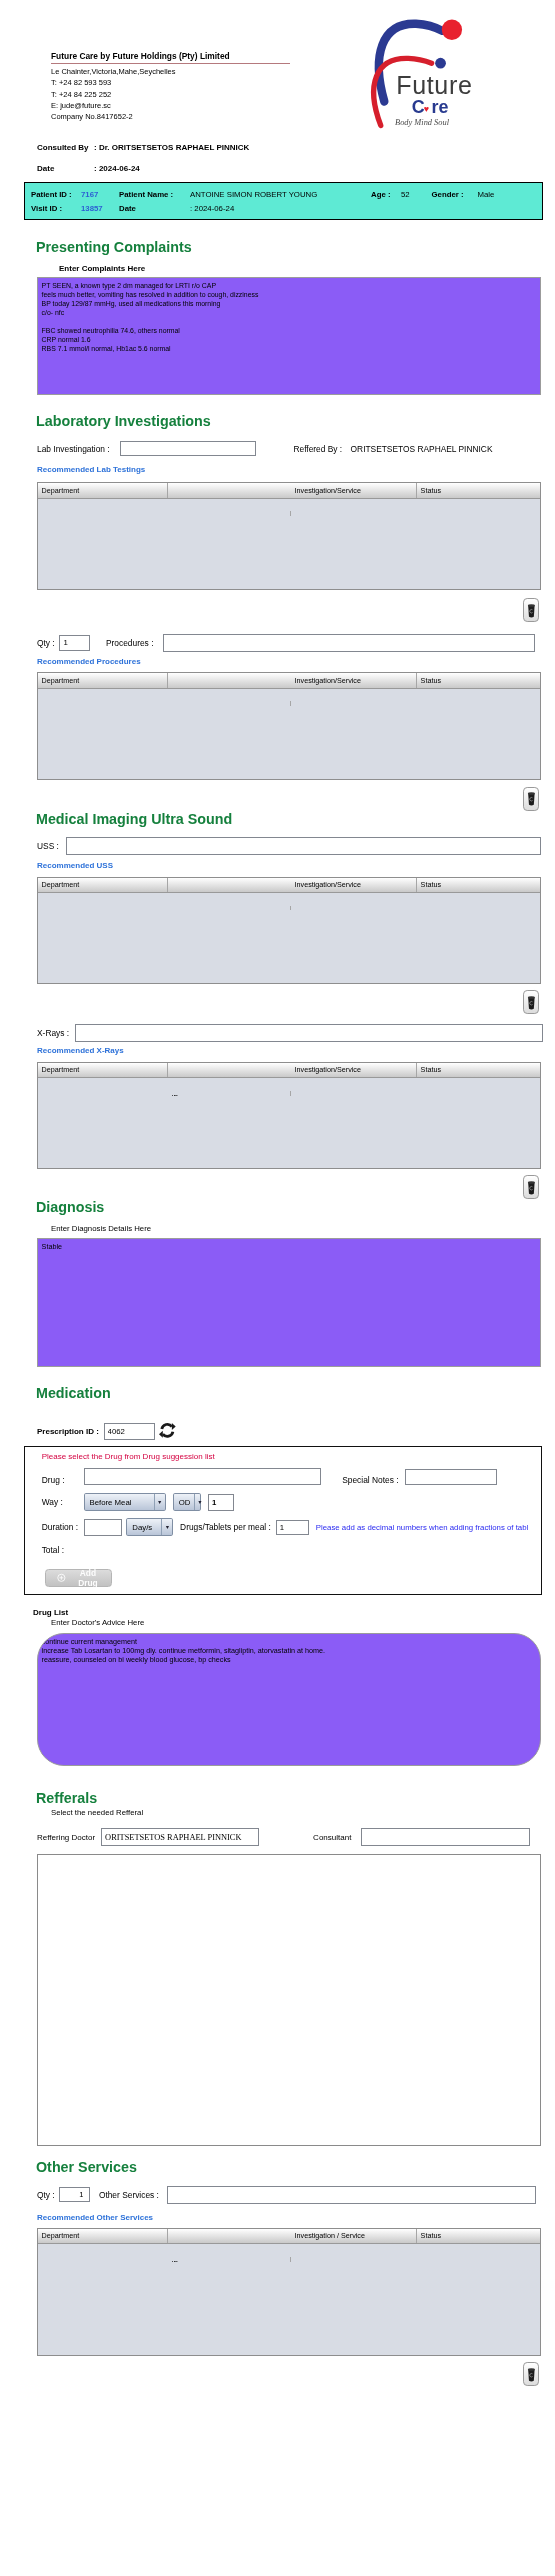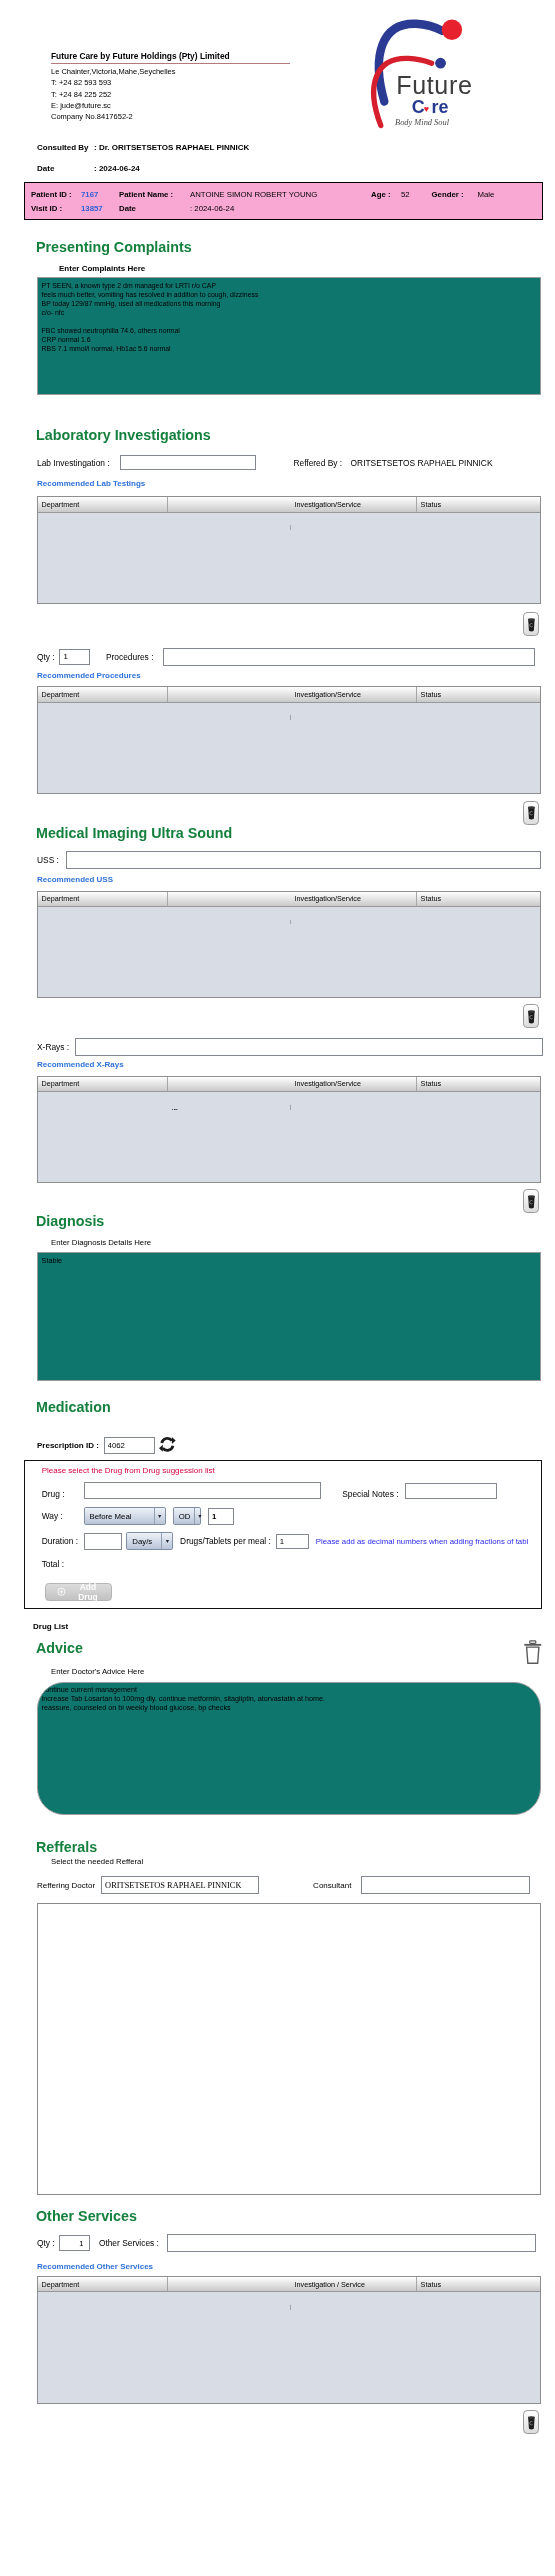--- a/index.html
+++ b/index.html
@@ -13,32 +13,32 @@
   .lh-line{font-size:7.5px;margin-top:2.4px;}
   .lh-logo{position:absolute;left:359px;top:-8.4px;width:129px;height:122px;}
 
   
   .c-row{display:flex;margin-left:37px;font-size:8px;font-weight:bold;height:10.8px;align-items:center;}
   .c-row .c-lbl{width:57px;}
   .c-row{margin-top:13px;}
   .c-row.second{margin-top:10.8px;}
 
   
-  .patient-bar{margin:7.2px 0 0 24px;width:519px;border:1.2px solid #000;box-sizing:border-box;height:38px;padding:4.8px 0 0 6px;background:#f9a8d4;}
+  .patient-bar{margin:7.2px 0 0 24px;width:519px;border:1.2px solid #000;box-sizing:border-box;height:38px;padding:4.8px 0 0 6px;background:#5eead4;}
   .pb-row{display:flex;font-size:7.8px;height:14.3px;align-items:center;}
   .pb-lbl{font-weight:bold;}
   .pb-val-blue{color:#2d5fd3;font-weight:bold;}
   .w83{width:50px;} .w63{width:38px;} .w118{width:71px;} .w303{width:181px;} .w50{width:30px;} .w51{width:30.5px;} .w77{width:46px;}
 
   .section-title{color:#15803d;font-weight:bold;font-size:14.3px;line-height:16.7px;margin-left:36px;}
   .sub-bold{font-weight:bold;font-size:8px;margin-left:59px;}
   .sub-plain{font-size:7.8px;margin-left:51px;}
   .rec-link{color:#2e72d9;font-weight:bold;font-size:8px;margin-left:37px;line-height:9.6px;}
 
-  .big-ta{display:block;margin-left:37px;width:504px;box-sizing:border-box;border:0.6px solid #9b9b9b;background:#0f766e;
+  .big-ta{display:block;margin-left:37px;width:504px;box-sizing:border-box;border:0.6px solid #9b9b9b;background:#8b5cf6;
           font-family:"Liberation Sans",sans-serif;font-size:6.9px;line-height:9px;padding:2.4px 3.6px;resize:none;color:#000;}
 
   input.txt{border:0.6px solid #828790;background:#fff;font-family:"Liberation Sans",sans-serif;font-size:7.8px;
             padding:1.2px 3px;box-sizing:border-box;height:15.5px;}
   input.serif{font-family:"Liberation Serif",serif;font-size:8.4px;}
 
   .form-row{display:flex;align-items:center;margin-left:37px;font-size:8.4px;}
 
   
   .inv-table{margin-left:37px;width:504px;border:0.6px solid #8e8e8e;box-sizing:border-box;}
@@ -136,21 +136,21 @@
   <div class="sub-bold" style="margin-top:8.4px;">Enter Complaints Here</div>
   <textarea class="big-ta" style="margin-top: 4.8px; height: 118px;" spellcheck="false">PT SEEN, a known type 2 dm managed for LRTI r/o CAP
 feels much better, vomiting has resolved in addition to cough, dizziness
 BP today 129/87 mmHg, used all medications this morning
 c/o- nfc
 
 FBC showed neutrophilia 74.6, others normal
 CRP normal 1.6
 RBS 7.1 mmol/l normal, Hb1ac 5.6 normal</textarea>
 
-  <div class="section-title" style="margin-top:32px;">Laboratory  Investigations</div>
+  <div class="section-title" style="margin-top:18px;">Laboratory  Investigations</div>
   <div class="form-row" style="margin-top:10.8px;">
     <span>Lab Investingation :</span>
     <input class="txt" style="margin-left: 10.8px; width: 136px;" value="">
     <span style="margin-left:37px;">Reffered By :</span>
     <span style="margin-left:8.4px;">ORITSETSETOS RAPHAEL PINNICK</span>
   </div>
   <div class="rec-link" style="margin-top:8.4px;">Recommended Lab Testings</div>
   <div class="inv-table" style="margin-top:7.8px;">
     <div class="thead">
       <div class="th tw1">Department</div>
@@ -303,30 +303,20 @@
         <circle cx="8" cy="8" r="6.6" fill="none" stroke="#fdfdfd" stroke-width="1.6"></circle>
         <line x1="8" y1="4.5" x2="8" y2="11.5" stroke="#fdfdfd" stroke-width="1.6"></line>
         <line x1="4.5" y1="8" x2="11.5" y2="8" stroke="#fdfdfd" stroke-width="1.6"></line>
       </svg>
       <span>Add Drug</span>
     </button>
   </div>
 
   <div style="margin:13px 0 0 33px;font-weight:bold;font-size:8px;">Drug List</div>
 
-  <div class="advice-header" style="margin-top:8.4px;">
-    <div class="section-title" style="margin-left:0;">Advice</div>
-    <button class="trash-outline-btn">
-      <svg width="21.5" height="25" viewBox="0 0 28 32">
-        <rect x="10" y="1" width="8" height="3" rx="1" fill="none" stroke="#5a5a5a" stroke-width="1.6"></rect>
-        <line x1="3" y1="6" x2="25" y2="6" stroke="#5a5a5a" stroke-width="2.4"></line>
-        <path d="M6 9 h16 l-1.6 21 h-12.8 Z" fill="#fff" stroke="#5a5a5a" stroke-width="1.8"></path>
-      </svg>
-    </button>
-  </div>
   <div class="sub-plain" style="margin-top:1.2px;">Enter Doctor's Advice Here</div>
   <textarea class="big-ta" style="margin-top: 6px; height: 133px; font-size: 7.2px; border-radius: 27px;" spellcheck="false">continue current management
 increase Tab Losartan to 100mg dly. continue metformin, sitagliptin, atorvastatin at home.
 reassure, counseled on bi weekly blood glucose, bp checks</textarea>
 
   <div class="section-title" style="margin-top:24px;">Refferals</div>
   <div class="sub-plain" style="margin-top:1.2px;">Select the needed Refferal</div>
   <div class="form-row" style="margin-top:10.8px;font-size:8px;">
     <span>Reffering Doctor</span>
     <input class="txt serif" style="margin-left: 6px; width: 158px; height: 18px;" value="ORITSETSETOS RAPHAEL PINNICK">

